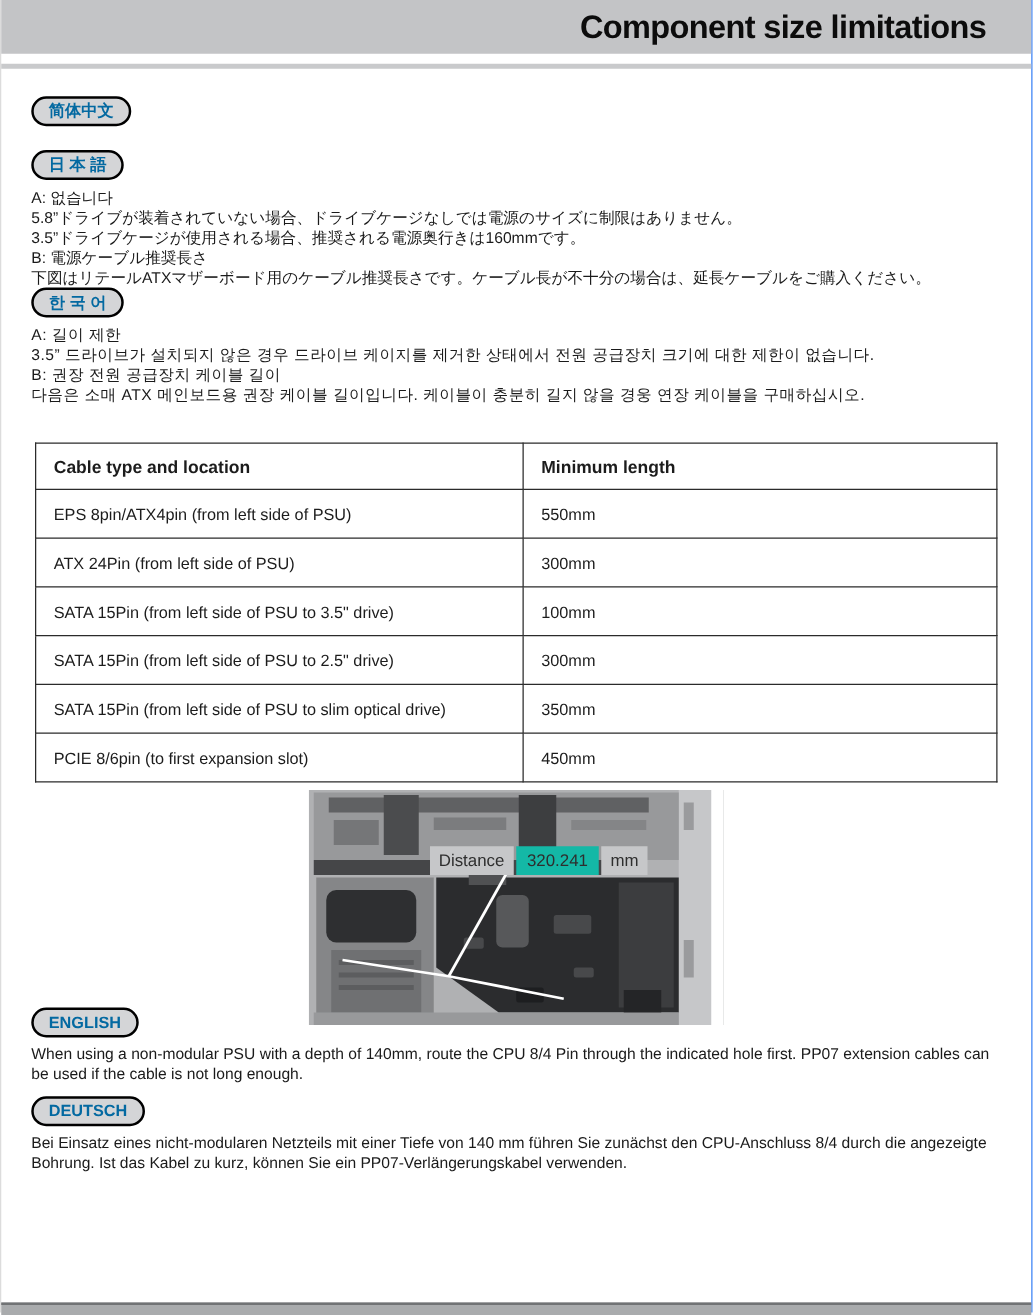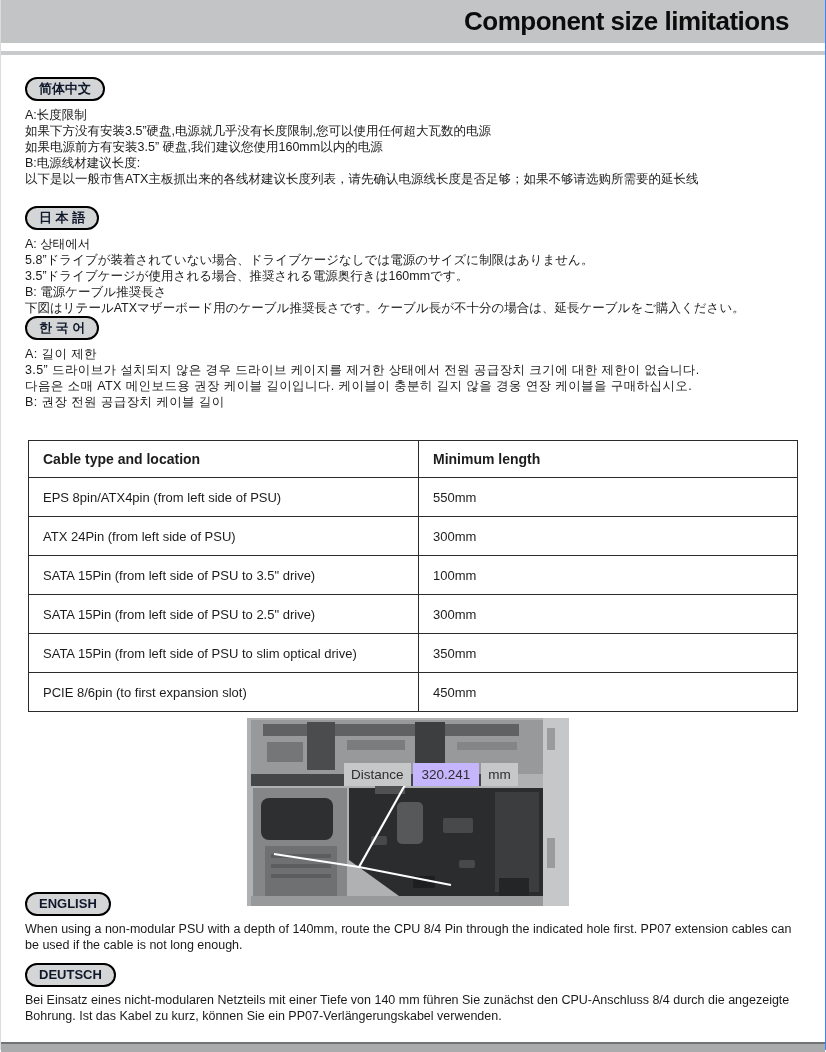--- a/index.html
+++ b/index.html
@@ -9,21 +9,21 @@
   }
   .page{width:824px;height:1050px;border-left:1px solid #dcdcdc;border-right:1px solid #3b82f6;position:relative;}
   
   .hdr{height:43px;background:#c3c4c6;display:flex;align-items:center;justify-content:flex-end;padding-right:36px;}
   .hdr h1{margin:0;font-size:26px;font-weight:bold;letter-spacing:-0.5px;color:#0c0c0c;}
   .hdr-rule{margin-top:8px;height:4px;background:#c9cacc;}
   
   main{padding:0 24px;}
   .lang-badge{
     display:inline-block;border:2px solid #000;border-radius:12px;background:#d4d5d7;
-    padding:1px 12px 2px 12px;font-size:13px;font-weight:bold;color:#0f172a;line-height:17px;
+    padding:1px 12px 2px 12px;font-size:13px;font-weight:bold;color:#0369a1;line-height:17px;
   }
   .lines{margin-top:6px;font-size:12.5px;line-height:16px;color:#1a1a1a;}
   .sec-zh{margin-top:22px;}
   .sec-ja{margin-top:19px;}
   .sec-ko{}
   .sec-ko .lines div{letter-spacing:0.4px;}
   
   table.cable{
     width:770px;margin:30px auto 0 auto;border-collapse:collapse;
     border:1px solid #2b2b2b;
@@ -32,21 +32,21 @@
   table.cable th{font-size:14px;font-weight:bold;padding:9px 14px;height:18px;}
   table.cable td{font-size:13px;padding:0 14px;height:38px;}
   table.cable .col1{width:361px;}
   
   figure.case{width:332px;height:188px;margin:6px auto 0 auto;position:relative;padding:0;}
   .distance-label{
     position:absolute;left:97px;top:45px;height:23px;display:flex;align-items:flex-end;
     font-size:13.5px;color:#2e2e2e;white-space:nowrap;
   }
   .distance-label .seg{background:#c6c7c9;height:23px;line-height:23px;padding:0 7px;}
-  .distance-label .value-box{background:#c4b5fd;height:23px;line-height:23px;padding:0 9px;margin:0 2px;}
+  .distance-label .value-box{background:#14b8a6;height:23px;line-height:23px;padding:0 9px;margin:0 2px;}
   
   .sec-en{margin-top:-14px;position:relative;}
   .sec-de{margin-top:10px;}
   .para{margin:6px 0 0 0;font-size:12.5px;line-height:15.5px;color:#1a1a1a;max-width:778px;}
   
   .bottom-bar{position:absolute;left:0;right:0;top:1042px;height:8px;background:#a9abad;border-top:2px solid #717375;}
 </style>
 </head>
 <body>
 
@@ -54,47 +54,40 @@
 
   <header class="hdr">
     <h1>Component size limitations</h1>
   </header>
   <div class="hdr-rule"></div>
 
   <main>
 
     <section class="sec-zh">
       <span class="lang-badge">简体中文</span>
-      <div class="lines">
-        <div>A:长度限制</div>
-        <div>如果下方没有安装3.5”硬盘,电源就几乎没有长度限制,您可以使用任何超大瓦数的电源</div>
-        <div>如果电源前方有安装3.5” 硬盘,我们建议您使用160mm以内的电源</div>
-        <div>B:电源线材建议长度:</div>
-        <div>以下是以一般市售ATX主板抓出来的各线材建议长度列表，请先确认电源线长度是否足够；如果不够请选购所需要的延长线</div>
-      </div>
     </section>
 
     <section class="sec-ja">
       <span class="lang-badge">日 本 語</span>
       <div class="lines">
-        <div>A: 상태에서</div>
+        <div>A: 없습니다</div>
         <div>5.8”ドライブが装着されていない場合、ドライブケージなしでは電源のサイズに制限はありません。</div>
         <div>3.5”ドライブケージが使用される場合、推奨される電源奥行きは160mmです。</div>
         <div>B: 電源ケーブル推奨長さ</div>
         <div>下図はリテールATXマザーボード用のケーブル推奨長さです。ケーブル長が不十分の場合は、延長ケーブルをご購入ください。</div>
       </div>
     </section>
 
     <section class="sec-ko">
       <span class="lang-badge">한 국 어</span>
       <div class="lines">
         <div>A: 길이 제한</div>
         <div>3.5”  드라이브가 설치되지 않은 경우 드라이브 케이지를 제거한 상태에서 전원 공급장치 크기에 대한 제한이 없습니다.</div>
+        <div>B: 권장 전원 공급장치 케이블 길이</div>
         <div>다음은 소매 ATX 메인보드용 권장 케이블 길이입니다. 케이블이 충분히 길지 않을 경웅 연장 케이블을 구매하십시오.</div>
-        <div>B: 권장 전원 공급장치 케이블 길이</div>
       </div>
     </section>
 
     <table class="cable">
       <thead>
         <tr>
           <th class="col1">Cable type and location</th>
           <th>Minimum length</th>
         </tr>
       </thead>

